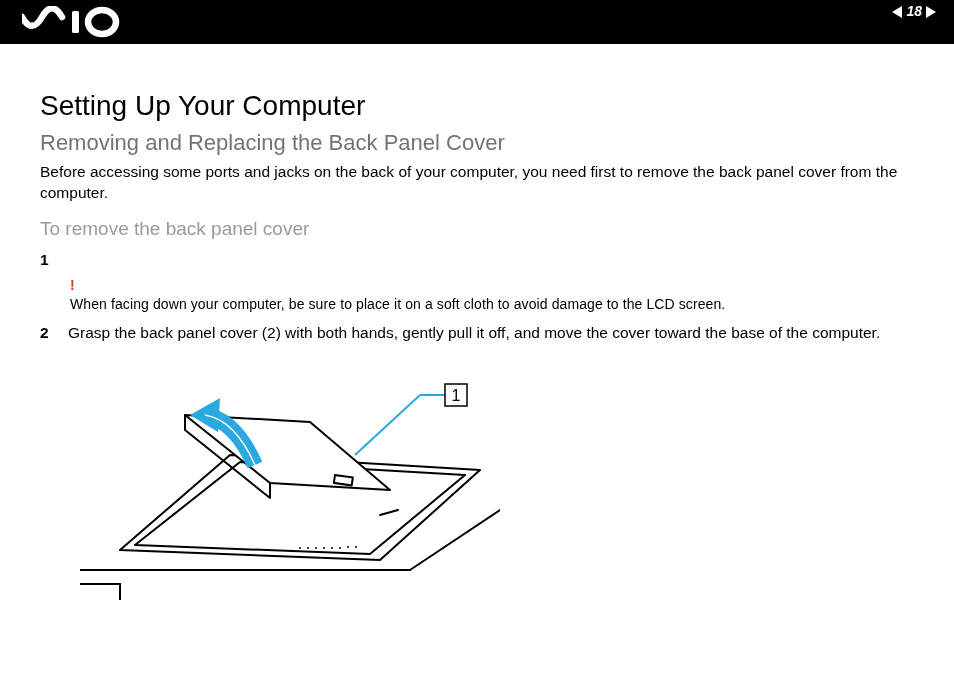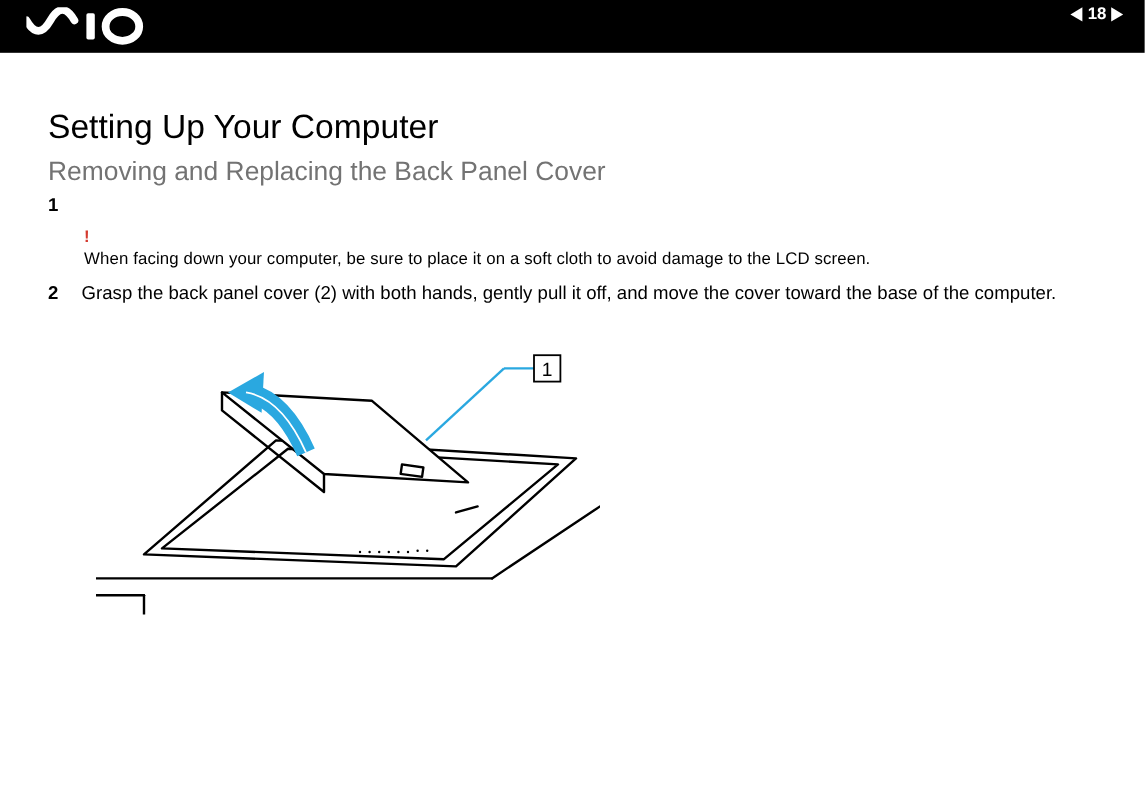--- a/index.html
+++ b/index.html
@@ -30,20 +30,21 @@
     right: 18px;
     top: 4px;
     text-align: right;
     line-height: 1.1;
   }
   .nav-row {
     display: flex;
     align-items: center;
     justify-content: flex-end;
     gap: 4px;
+    font-style: italic;
     font-weight: bold;
     font-size: 14px;
   }
   .tri-left, .tri-right {
     width: 0; height: 0;
     border-top: 6px solid transparent;
     border-bottom: 6px solid transparent;
   }
   .tri-left { border-right: 10px solid #fff; }
   .tri-right { border-left: 10px solid #fff; }
@@ -128,20 +129,22 @@
       <span>18</span>
       <span class="tri-right"></span>
     </div>
     <div class="section-label">Getting Started</div>
   </div>
 </div>
 
 <div class="content">
   <h1 class="page-title">Setting Up Your Computer</h1>
   <h2 class="section-title">Removing and Replacing the Back Panel Cover</h2>
+  <p class="intro">Before accessing some ports and jacks on the back of your computer, you need first to remove the back panel cover from the computer.</p>
+  <h3 class="sub-title">To remove the back panel cover</h3>
 
   <div class="step">
     <span class="num">1</span>
   </div>
 
   <div class="warn-block">
     <span class="warn-mark">!</span>
     <span class="warn-text">When facing down your computer, be sure to place it on a soft cloth to avoid damage to the LCD screen.</span>
   </div>
 

